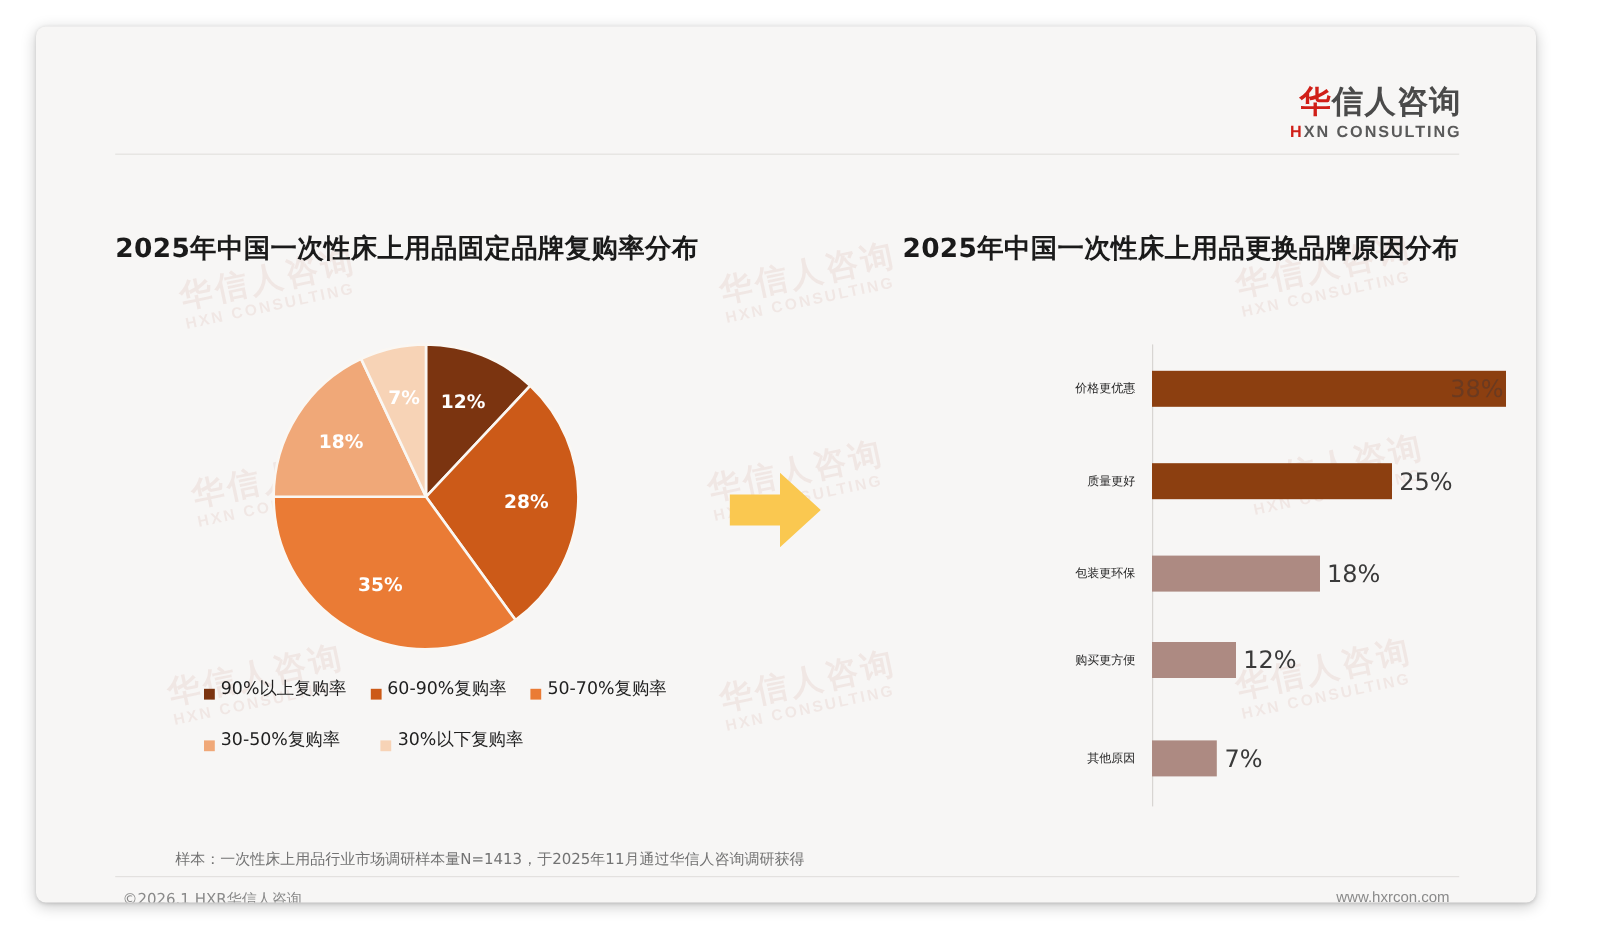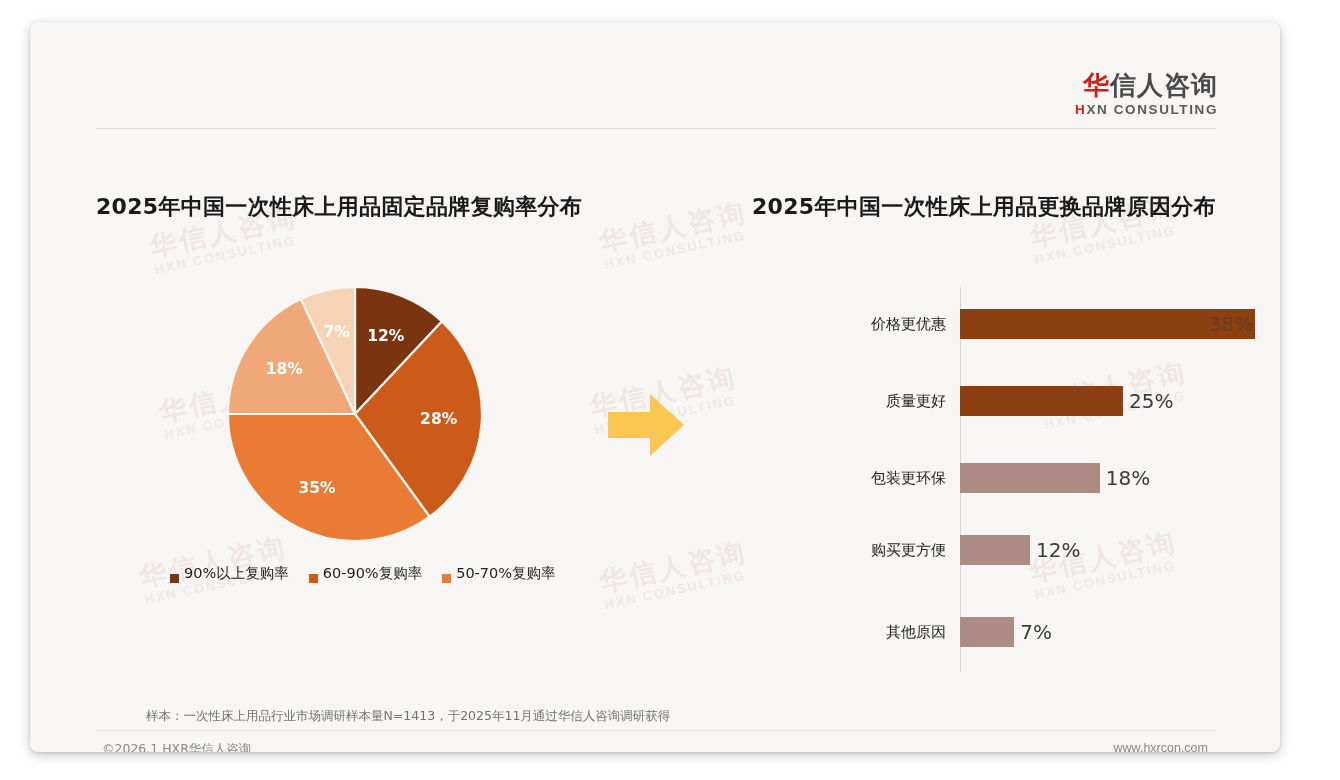--- a/index.html
+++ b/index.html
@@ -84,21 +84,21 @@
 
   
   #arrow{position:absolute;left:578px;top:372px;}
 
   
   #bars{position:absolute;left:930px;top:265px;width:300px;height:385px;}
   #bars-axis{position:absolute;left:930px;top:265px;width:1px;height:385px;background:#d8d5d2;}
   .bar-row{position:absolute;height:30px;}
   .bar-cat{
     position:absolute;right:calc(100% + 14px);top:50%;transform:translateY(-50%);
-    font-size:15px;color:#1f1f1f;white-space:nowrap;
+    font-size:10px;color:#1f1f1f;white-space:nowrap;
     font-family:"DejaVu Sans","Liberation Sans",sans-serif;
   }
   .bar-fill{height:100%;}
   .bar-val{
     position:absolute;left:100%;top:50%;transform:translateY(-50%);
     margin-left:6px;font-size:20px;color:#3a3a3a;white-space:nowrap;
     font-family:"DejaVu Sans","Liberation Sans",sans-serif;
   }
   .bar-val.overlap{left:auto;right:2px;margin-left:0;color:#6b3a20;}
 
@@ -189,36 +189,46 @@
       </div>
       <div class="legend-item">
         <span class="legend-swatch" style="background: rgb(204, 90, 24);"></span>
         <span class="legend-text">60-90%复购率</span>
       </div>
       <div class="legend-item">
         <span class="legend-swatch" style="background: rgb(234, 123, 53);"></span>
         <span class="legend-text">50-70%复购率</span>
       </div>
     </div>
+    <div class="legend-row">
+      <div class="legend-item">
+        <span class="legend-swatch" style="background: rgb(240, 168, 120);"></span>
+        <span class="legend-text">30-50%复购率</span>
+      </div>
+      <div class="legend-item" style="margin-left:14px;">
+        <span class="legend-swatch" style="background: rgb(247, 211, 182);"></span>
+        <span class="legend-text">30%以下复购率</span>
+      </div>
+    </div>
   </div>
 
   <div id="arrow">
     <svg width="76" height="62" viewBox="0 0 76 62">
       <polygon id="arrow-poly" points="0,18 42,18 42,0 76,31 42,62 42,44 0,44" fill="#FAC850"></polygon>
     </svg>
   </div>
 
   <div id="bars-axis"></div>
   <div id="bars">
       <div class="bar-row" style="top: 22px; left: 0px; width: 295px;">
         <span class="bar-cat">价格更优惠</span>
         <div class="bar-fill" style="background: rgb(140, 63, 16);"></div>
         <span class="bar-val overlap">38%</span>
       </div>
-      <div class="bar-row" style="top: 99px; left: 0px; width: 163px;">
+      <div class="bar-row" style="top: 99px; left: 0px; width: 200px;">
         <span class="bar-cat">质量更好</span>
         <div class="bar-fill" style="background: rgb(140, 63, 16);"></div>
         <span class="bar-val">25%</span>
       </div>
       <div class="bar-row" style="top: 176px; left: 0px; width: 139.737px;">
         <span class="bar-cat">包装更环保</span>
         <div class="bar-fill" style="background: rgb(173, 138, 130);"></div>
         <span class="bar-val">18%</span>
       </div>
       <div class="bar-row" style="top: 248px; left: 0px; width: 70px;">

